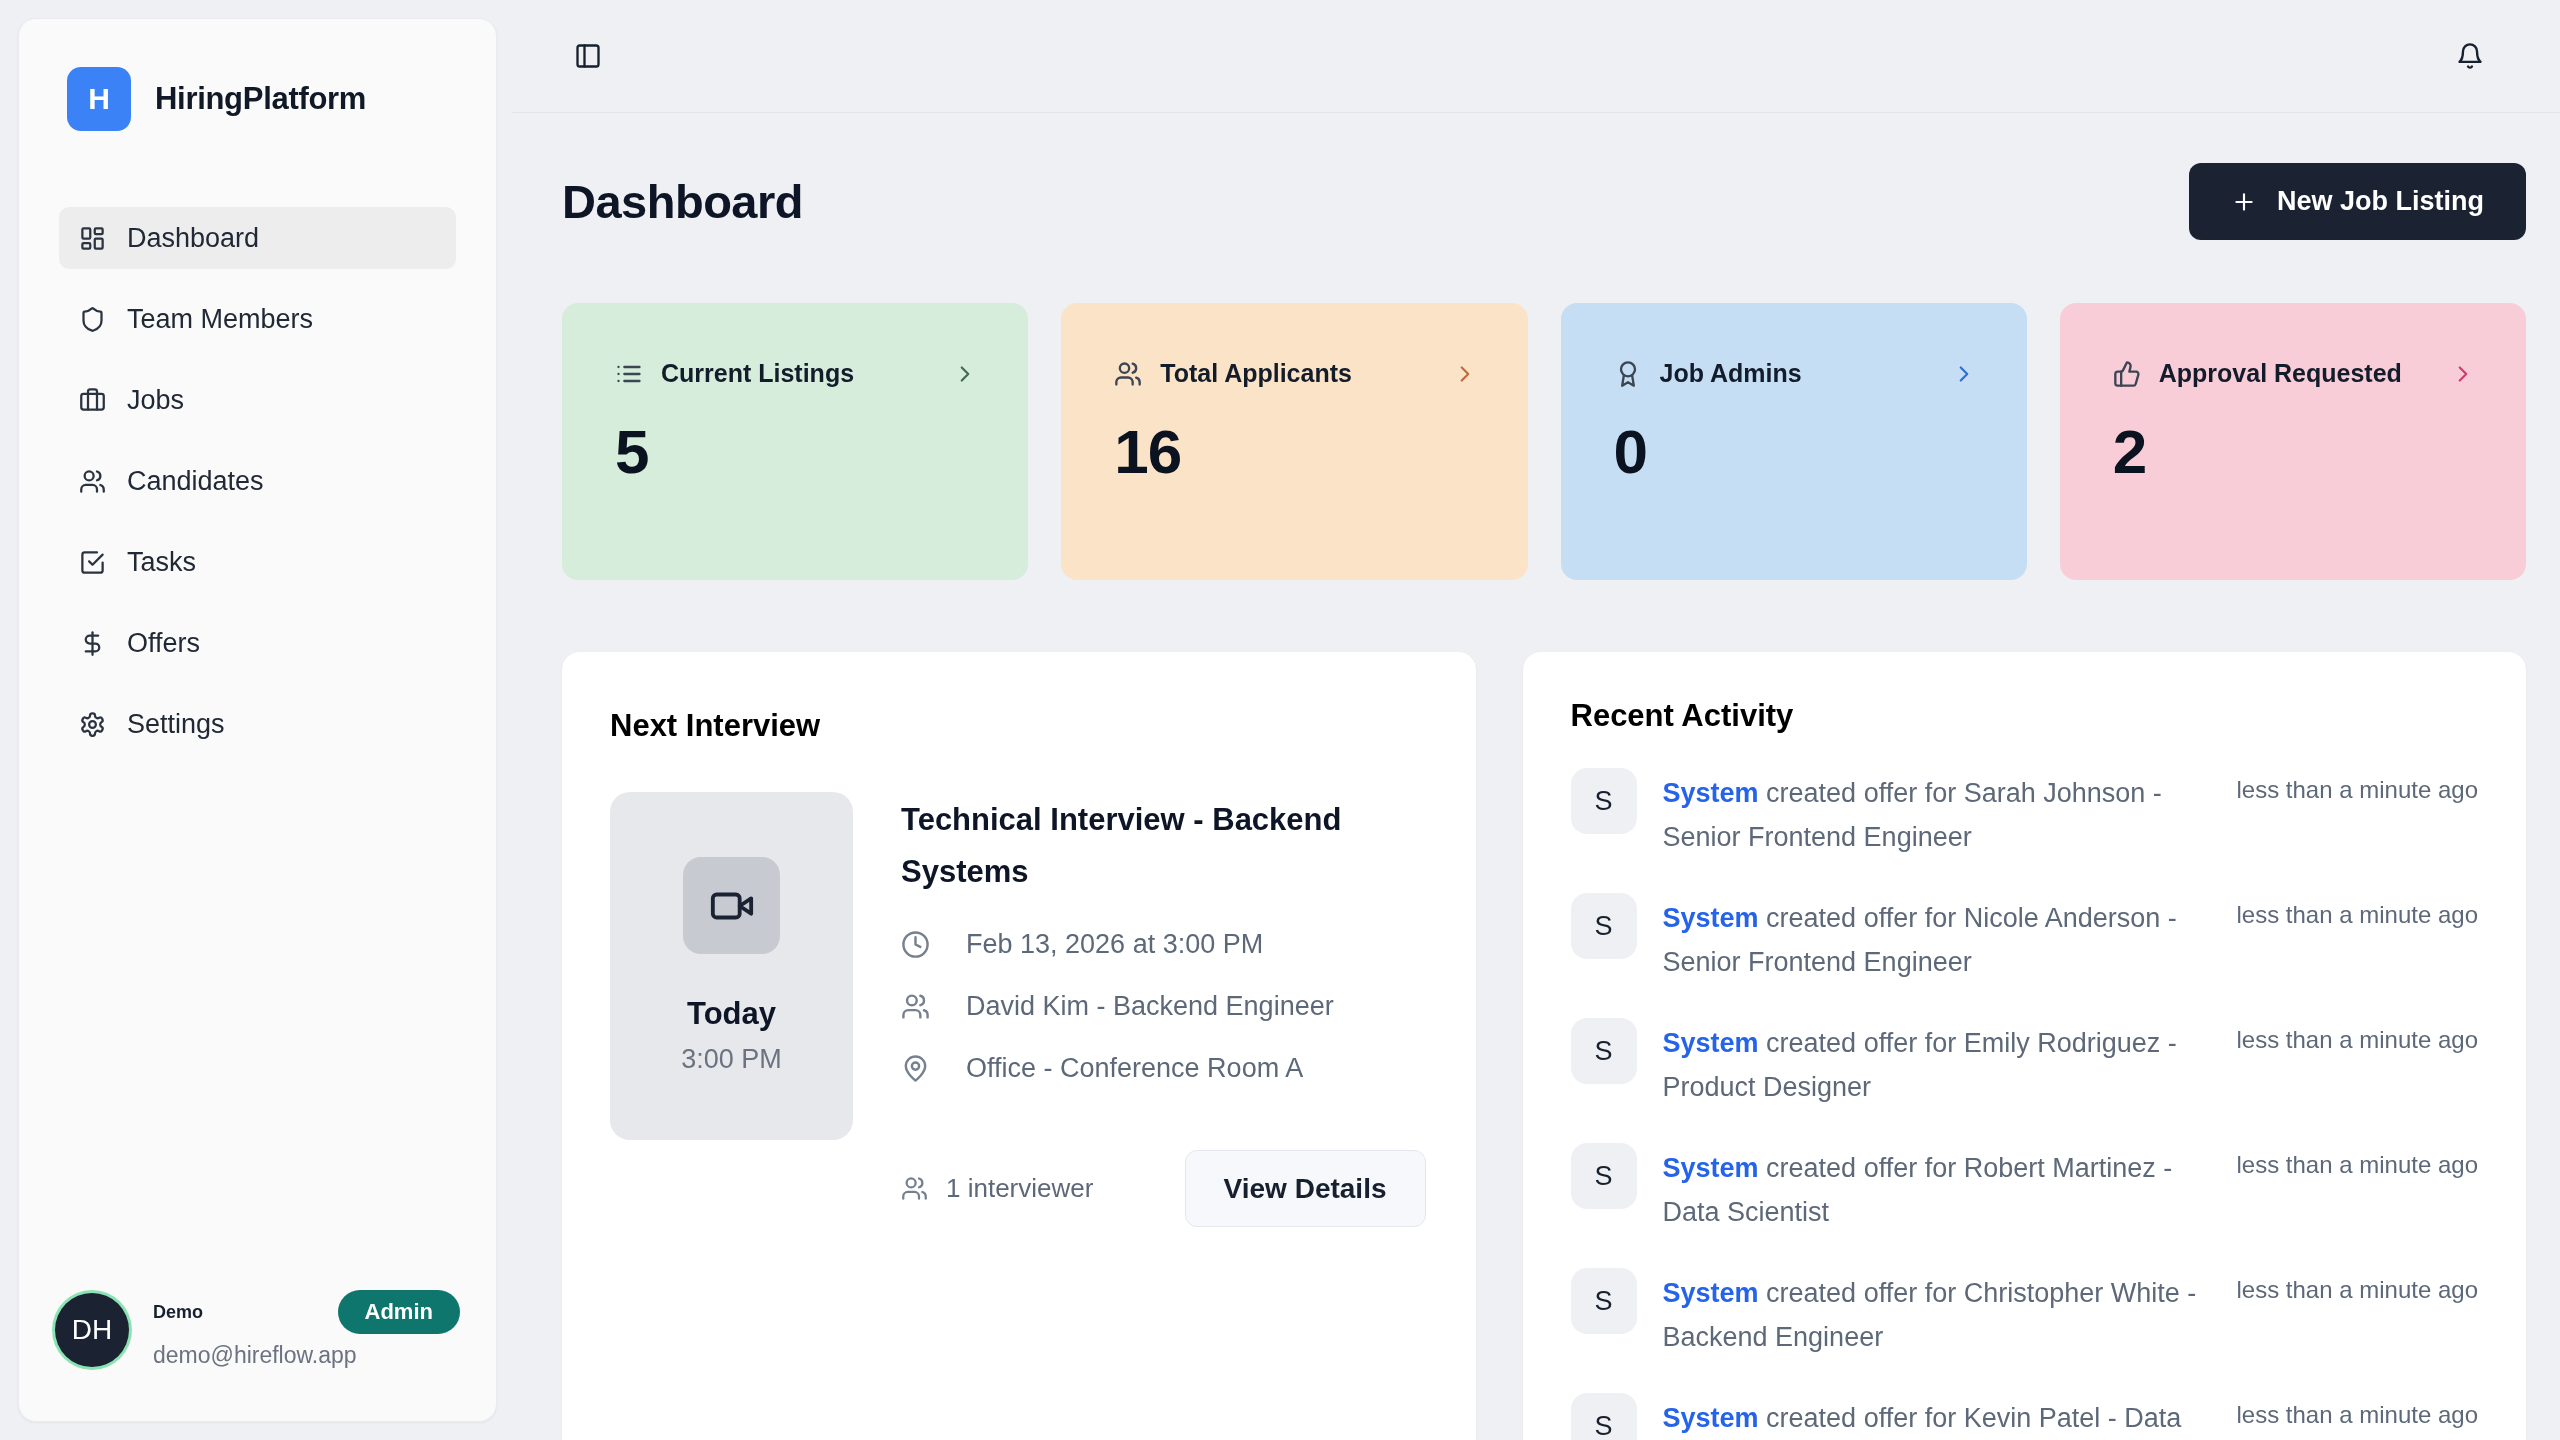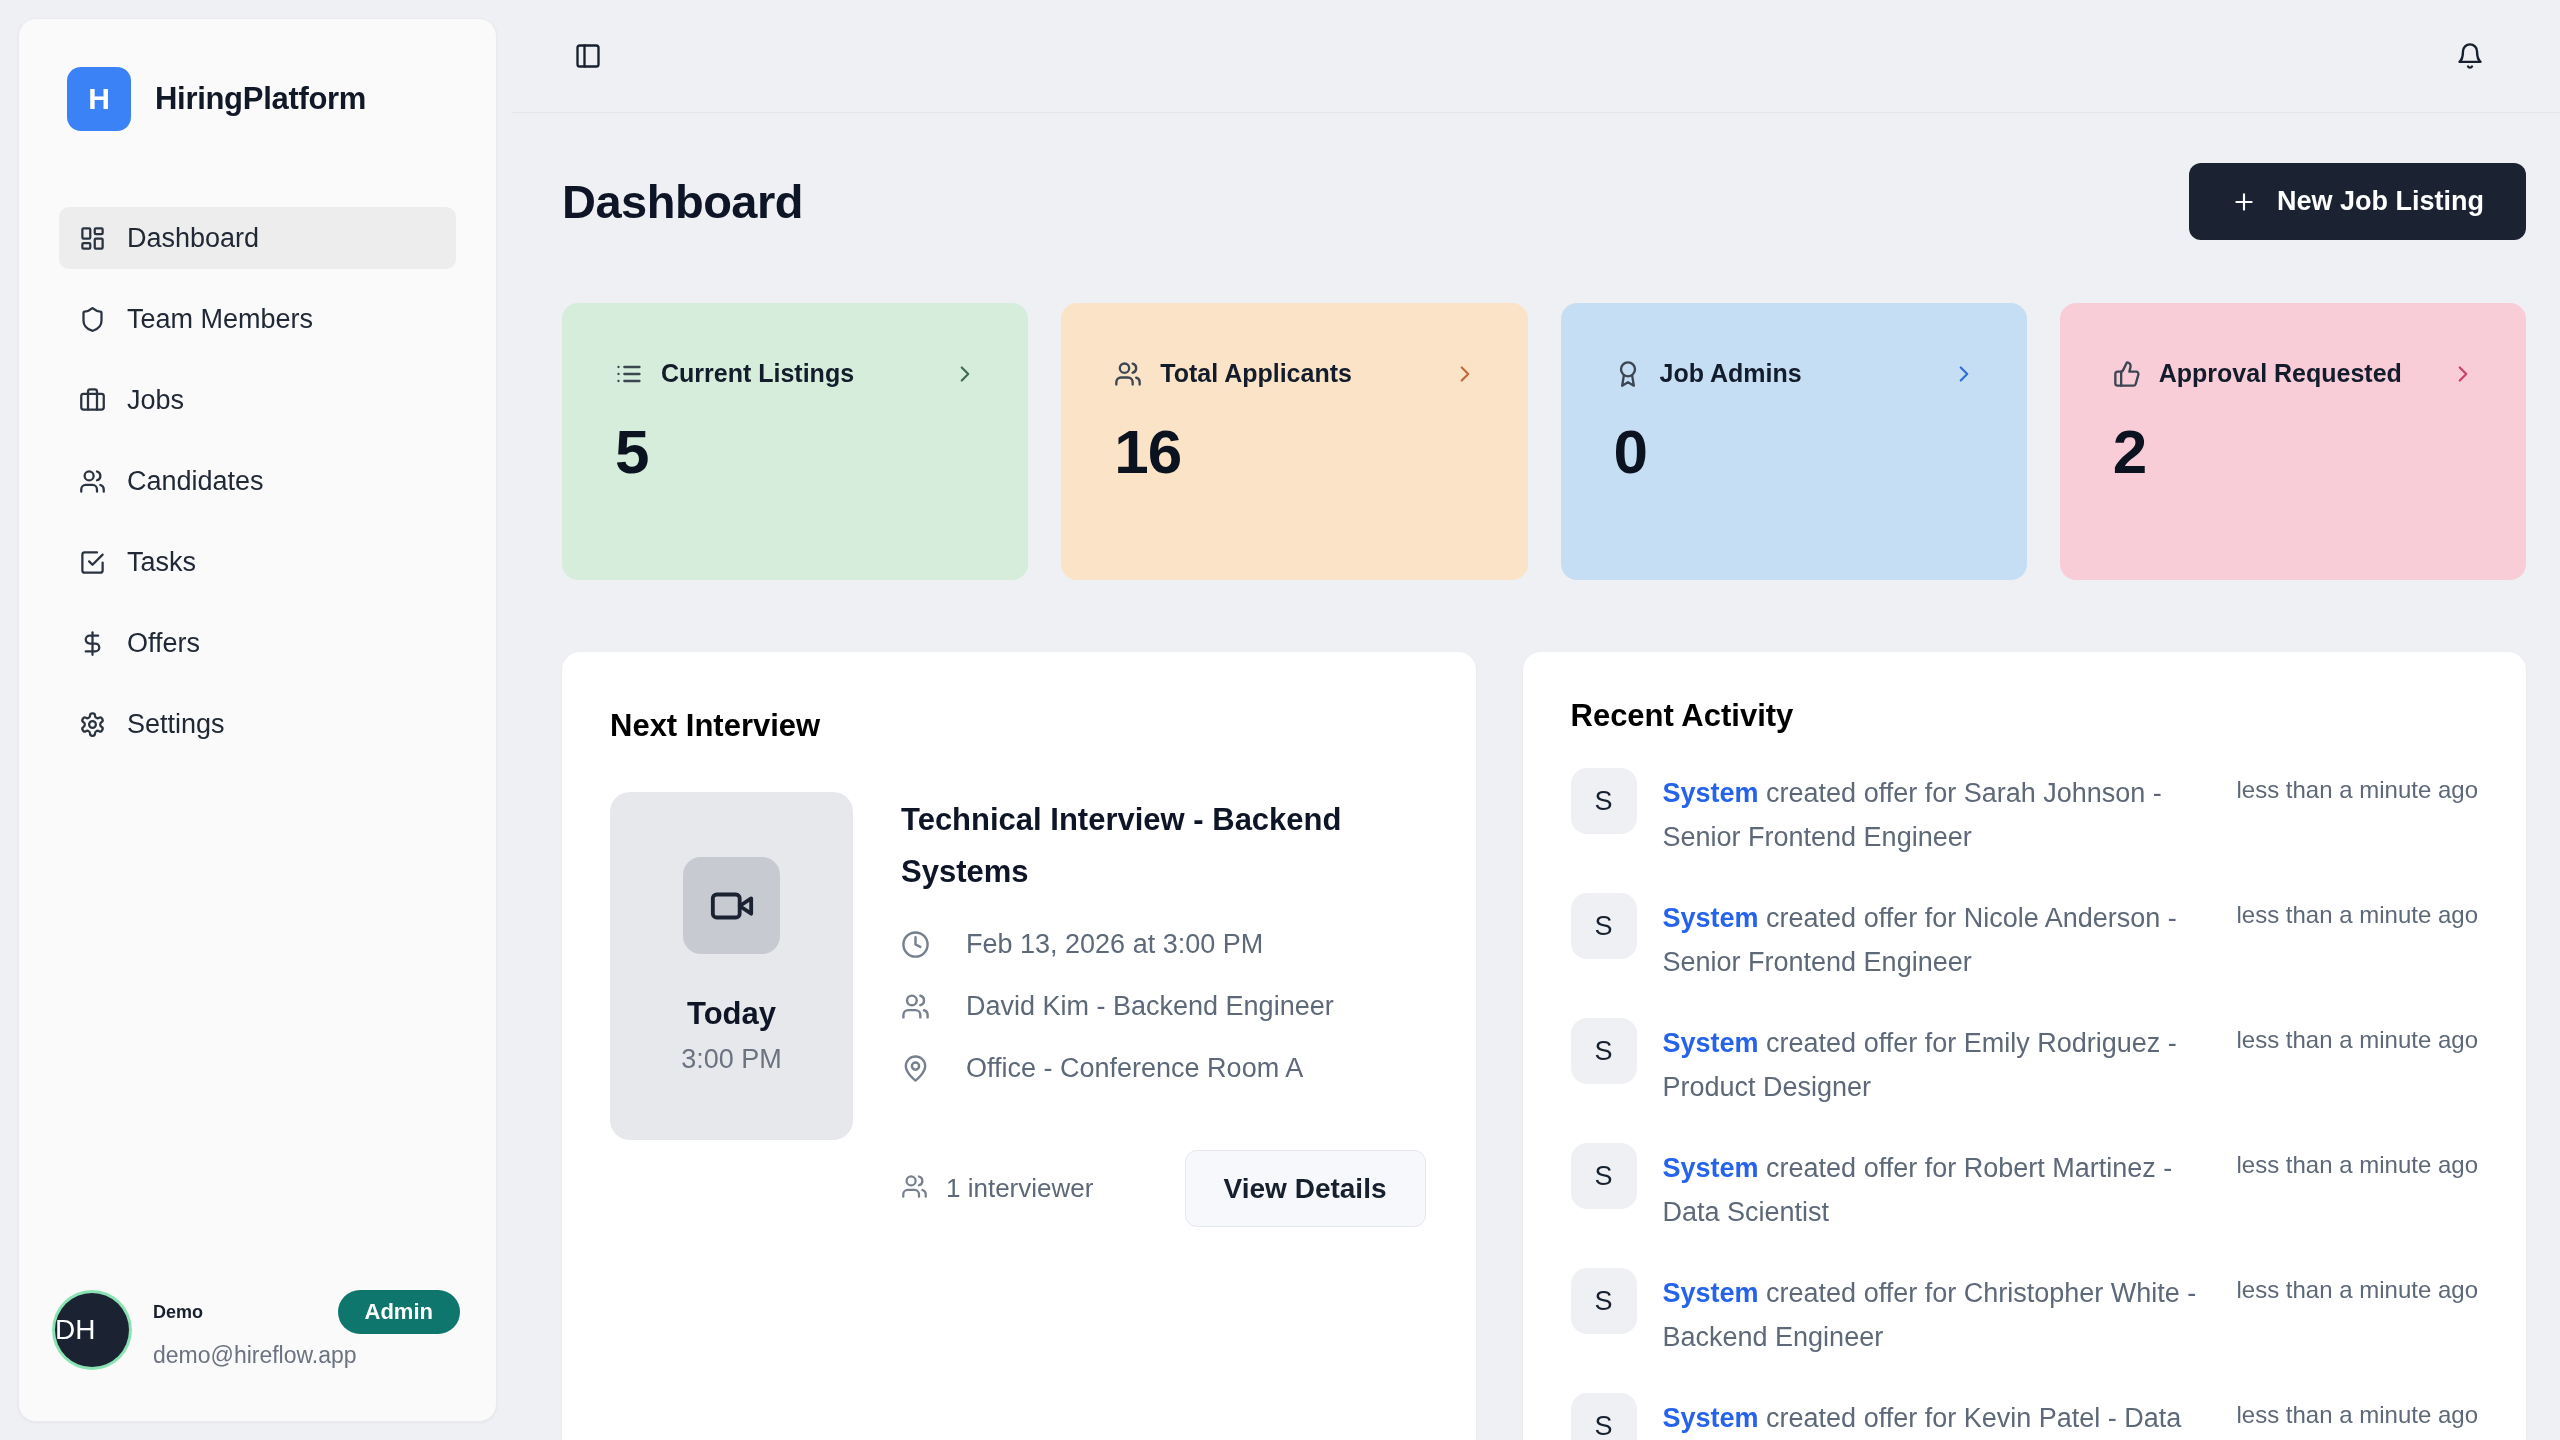--- a/index.html
+++ b/index.html
@@ -32,21 +32,21 @@
   .nav-item {
     display:flex; align-items:center; gap:21px; height:62px; padding:0 20px;
     border-radius:10px; color:#212936; font-size:27px; font-weight:500; cursor:pointer;
   }
   .nav-item.active { background:#ededee; }
   .nav-item svg { width:27px; height:27px; flex:none; color:#2a3340; }
 
   .sidebar-footer { margin-top:auto; padding:0 36px 52px; display:flex; align-items:center; gap:24px; }
   .avatar {
     width:74px; height:74px; border-radius:50%; background:#1b2332; color:#fff;
-    font-size:28px; font-weight:500; display:flex; align-items:center; justify-content:flex-start;
+    font-size:28px; font-weight:500; display:flex; align-items:center; justify-content:center;
     box-shadow:0 0 0 3px #8be3b4; flex:none;
   }
   .user-meta { flex:1; }
   .user-top { display:flex; align-items:center; justify-content:space-between; }
   .user-name { font-size:18px; font-weight:600; color:#16202e; }
   .role-badge { background:#0f766e; color:#fff; font-size:22px; font-weight:700; padding:9px 27px; border-radius:999px; }
   .user-email { font-size:23px; color:#6b7280; margin-top:8px; }
 
   
   .main { position:absolute; left:512px; top:0; right:0; bottom:0; }
@@ -92,21 +92,21 @@
   .tile-icon svg { width:46px; height:46px; }
   .tile-day { font-size:31px; font-weight:700; color:#0d1526; margin-top:42px; }
   .tile-time { font-size:27px; color:#6b7280; margin-top:12px; }
 
   .interview-info { flex:1; padding-top:2px; }
   .interview-title { font-size:31px; font-weight:700; color:#0d1526; line-height:52px; max-width:580px; }
   .detail-row { display:flex; align-items:center; gap:36px; margin-top:31px; color:#5d6878; font-size:27px; }
   .detail-row:first-of-type { margin-top:42px; }
   .detail-row svg { width:29px; height:29px; color:#76808f; flex:none; }
   .interview-footer { display:flex; align-items:center; justify-content:space-between; margin-top:66px; }
-  .count { display:flex; align-items:flex-start; gap:18px; color:#5d6878; font-size:26px; }
+  .count { display:flex; align-items:center; gap:18px; color:#5d6878; font-size:26px; }
   .count svg { width:27px; height:27px; color:#76808f; }
   .ghost-btn {
     height:77px; padding:0 38px; border-radius:12px; background:#f6f8fb;
     border:1px solid #e4e7ed; font-family:inherit; font-size:28px; font-weight:600;
     color:#16202e; cursor:pointer;
   }
 
   .activity-list { margin-top:28px; }
   .activity-item { display:flex; align-items:flex-start; gap:26px; margin-top:34px; }
   .activity-avatar {

